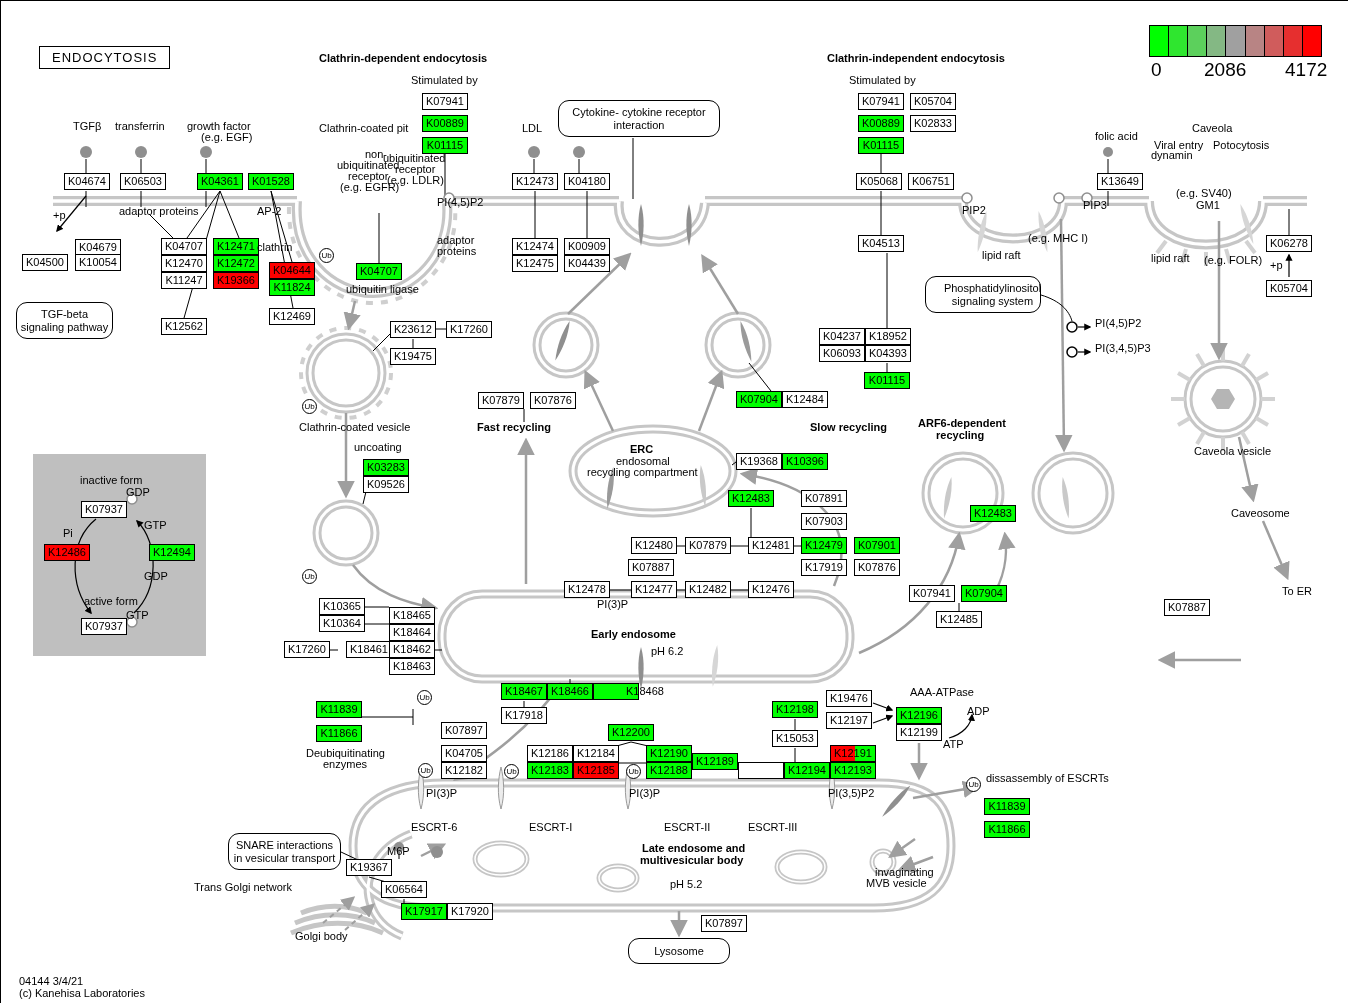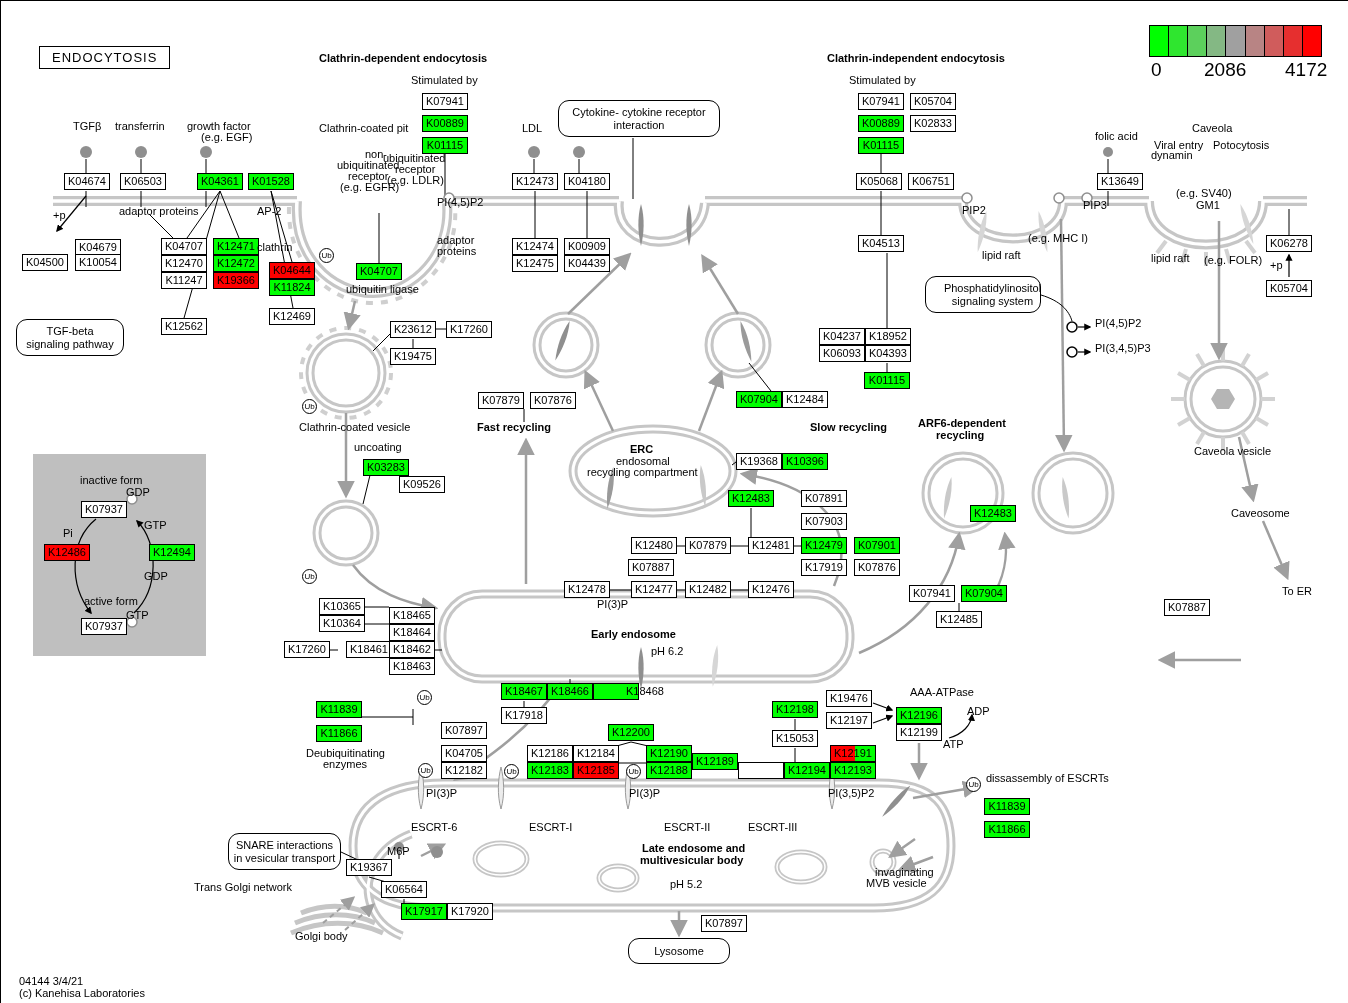--- a/index.html
+++ b/index.html
@@ -239,21 +239,21 @@
     <div class="knode w" style="left: 511px; top: 172px;">K12473</div>
     <div class="knode w" style="left: 563px; top: 172px;">K04180</div>
     <div class="knode w" style="left: 511px; top: 237px;">K12474</div>
     <div class="knode w" style="left: 511px; top: 254px;">K12475</div>
     <div class="knode w" style="left: 563px; top: 237px;">K00909</div>
     <div class="knode w" style="left: 563px; top: 254px;">K04439</div>
     <div class="knode w" style="left: 389px; top: 320px;">K23612</div>
     <div class="knode w" style="left: 445px; top: 320px;">K17260</div>
     <div class="knode w" style="left: 389px; top: 347px;">K19475</div>
     <div class="knode g" style="left: 362px; top: 458px;">K03283</div>
-    <div class="knode w" style="left: 362px; top: 475px; margin-left: 36px;">K09526</div>
+    <div class="knode w" style="left: 362px; top: 475px;">K09526</div>
     <div class="knode w" style="left: 477px; top: 391px;">K07879</div>
     <div class="knode w" style="left: 529px; top: 391px;">K07876</div>
     <div class="knode g" style="left: 735px; top: 390px;">K07904</div>
     <div class="knode w" style="left: 781px; top: 390px;">K12484</div>
     <div class="knode w" style="left: 735px; top: 452px;">K19368</div>
     <div class="knode g" style="left: 781px; top: 452px;">K10396</div>
     <div class="knode g" style="left: 727px; top: 489px;">K12483</div>
     <div class="knode w" style="left: 800px; top: 489px;">K07891</div>
     <div class="knode w" style="left: 800px; top: 512px;">K07903</div>
     <div class="knode g" style="left: 800px; top: 536px;">K12479</div>
@@ -412,21 +412,21 @@
     <div class="lbl" style="left: 1193px; top: 445px;">Caveola vesicle</div>
     <div class="lbl" style="left: 1230px; top: 507px;">Caveosome</div>
     <div class="lbl" style="left: 1281px; top: 585px;">To ER</div>
     <div class="lbl" style="left: 79px; top: 474px;">inactive form</div>
     <div class="lbl" style="left: 125px; top: 486px;">GDP</div>
     <div class="lbl" style="left: 62px; top: 527px;">Pi</div>
     <div class="lbl" style="left: 143px; top: 519px;">GTP</div>
     <div class="lbl" style="left: 143px; top: 570px;">GDP</div>
     <div class="lbl" style="left: 83px; top: 595px;">active form</div>
     <div class="lbl" style="left: 125px; top: 609px;">GTP</div>
-    <div class="pbox" style="left: 15px; top: 318px; width: 108px; height: 37px;">
+    <div class="pbox" style="left: 15px; top: 301px; width: 97px; height: 37px;">
       <div>TGF-beta</div>
       <div>signaling pathway</div>
     </div>
     <div class="pbox" style="left: 557px; top: 99px; width: 162px; height: 37px;">
       <div>Cytokine- cytokine receptor</div>
       <div>interaction</div>
     </div>
     <div class="pbox" style="left: 924px; top: 275px; width: 116px; height: 37px; padding-left: 19px;">
       <div>Phosphatidylinositol</div>
       <div>signaling system</div>

